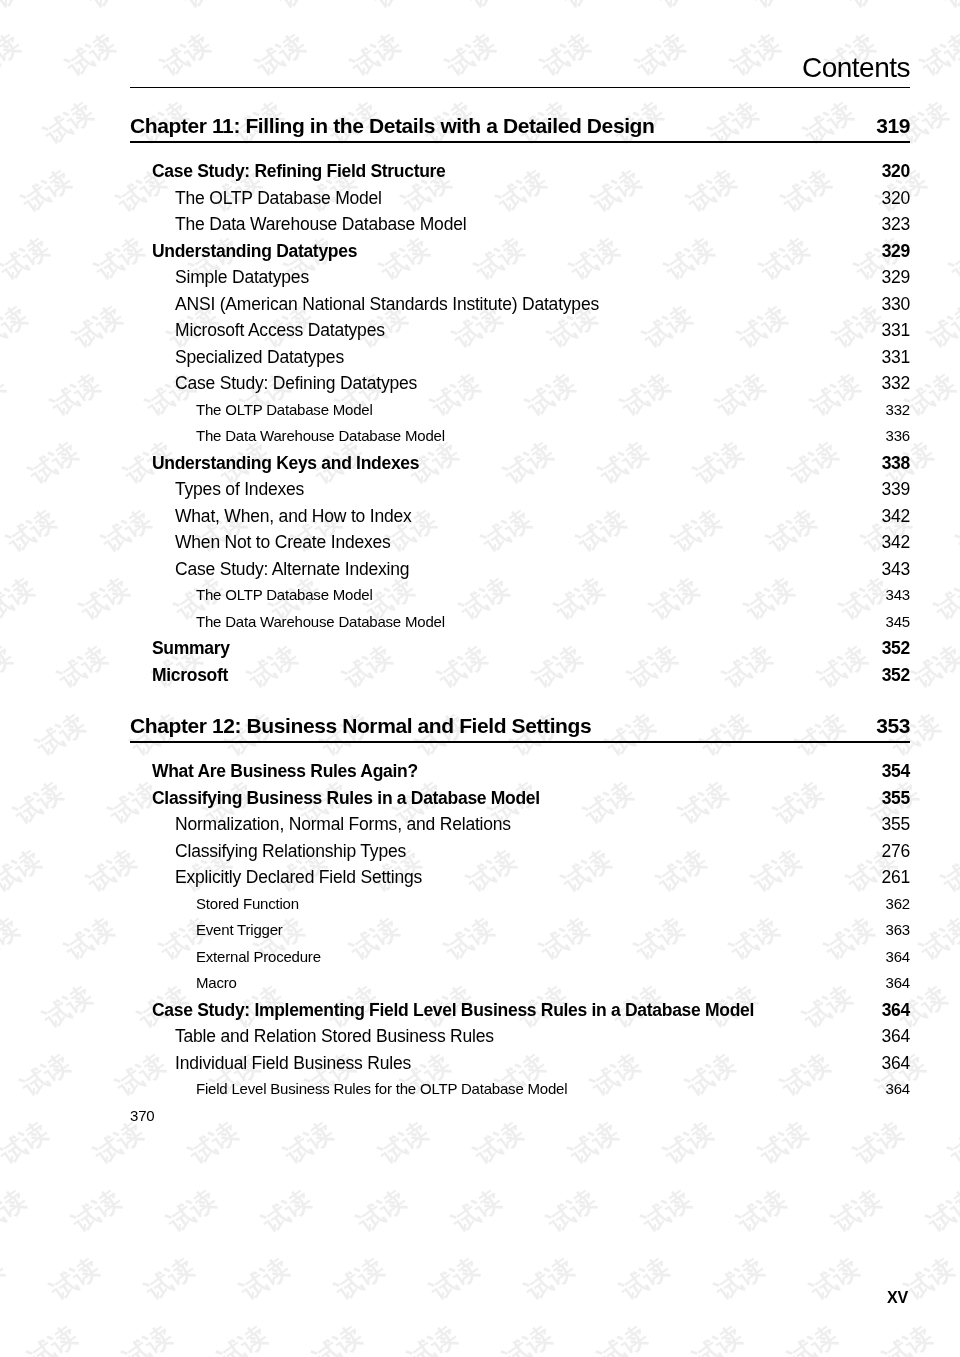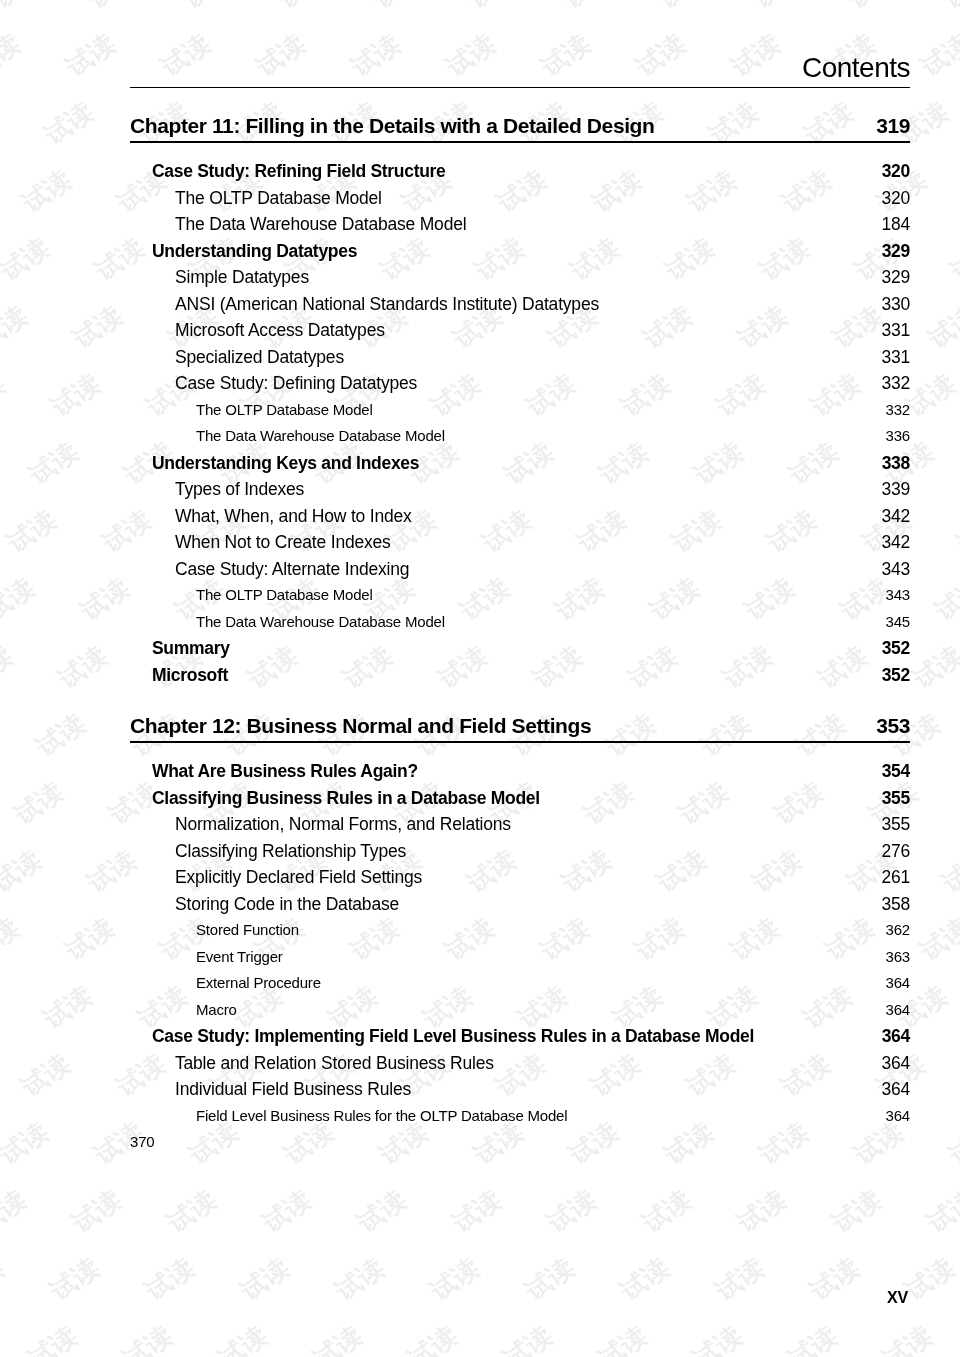--- a/index.html
+++ b/index.html
@@ -342,21 +342,21 @@
           <div class="toc-row lv1">
             <span class="toc-label">Case Study: Refining Field Structure</span>
             <span class="toc-page">320</span>
           </div>
           <div class="toc-row lv2">
             <span class="toc-label">The OLTP Database Model</span>
             <span class="toc-page">320</span>
           </div>
           <div class="toc-row lv2">
             <span class="toc-label">The Data Warehouse Database Model</span>
-            <span class="toc-page">184</span>
+            <span class="toc-page">323</span>
           </div>
           <div class="toc-row lv1">
             <span class="toc-label">Understanding Datatypes</span>
             <span class="toc-page">329</span>
           </div>
           <div class="toc-row lv2">
             <span class="toc-label">Simple Datatypes</span>
             <span class="toc-page">329</span>
           </div>
           <div class="toc-row lv2">
@@ -441,24 +441,20 @@
             <span class="toc-page">355</span>
           </div>
           <div class="toc-row lv2">
             <span class="toc-label">Classifying Relationship Types</span>
             <span class="toc-page">276</span>
           </div>
           <div class="toc-row lv2">
             <span class="toc-label">Explicitly Declared Field Settings</span>
             <span class="toc-page">261</span>
           </div>
-          <div class="toc-row lv2">
-            <span class="toc-label">Storing Code in the Database</span>
-            <span class="toc-page">358</span>
-          </div>
           <div class="toc-row lv3">
             <span class="toc-label">Stored Function</span>
             <span class="toc-page">362</span>
           </div>
           <div class="toc-row lv3">
             <span class="toc-label">Event Trigger</span>
             <span class="toc-page">363</span>
           </div>
           <div class="toc-row lv3">
             <span class="toc-label">External Procedure</span>

